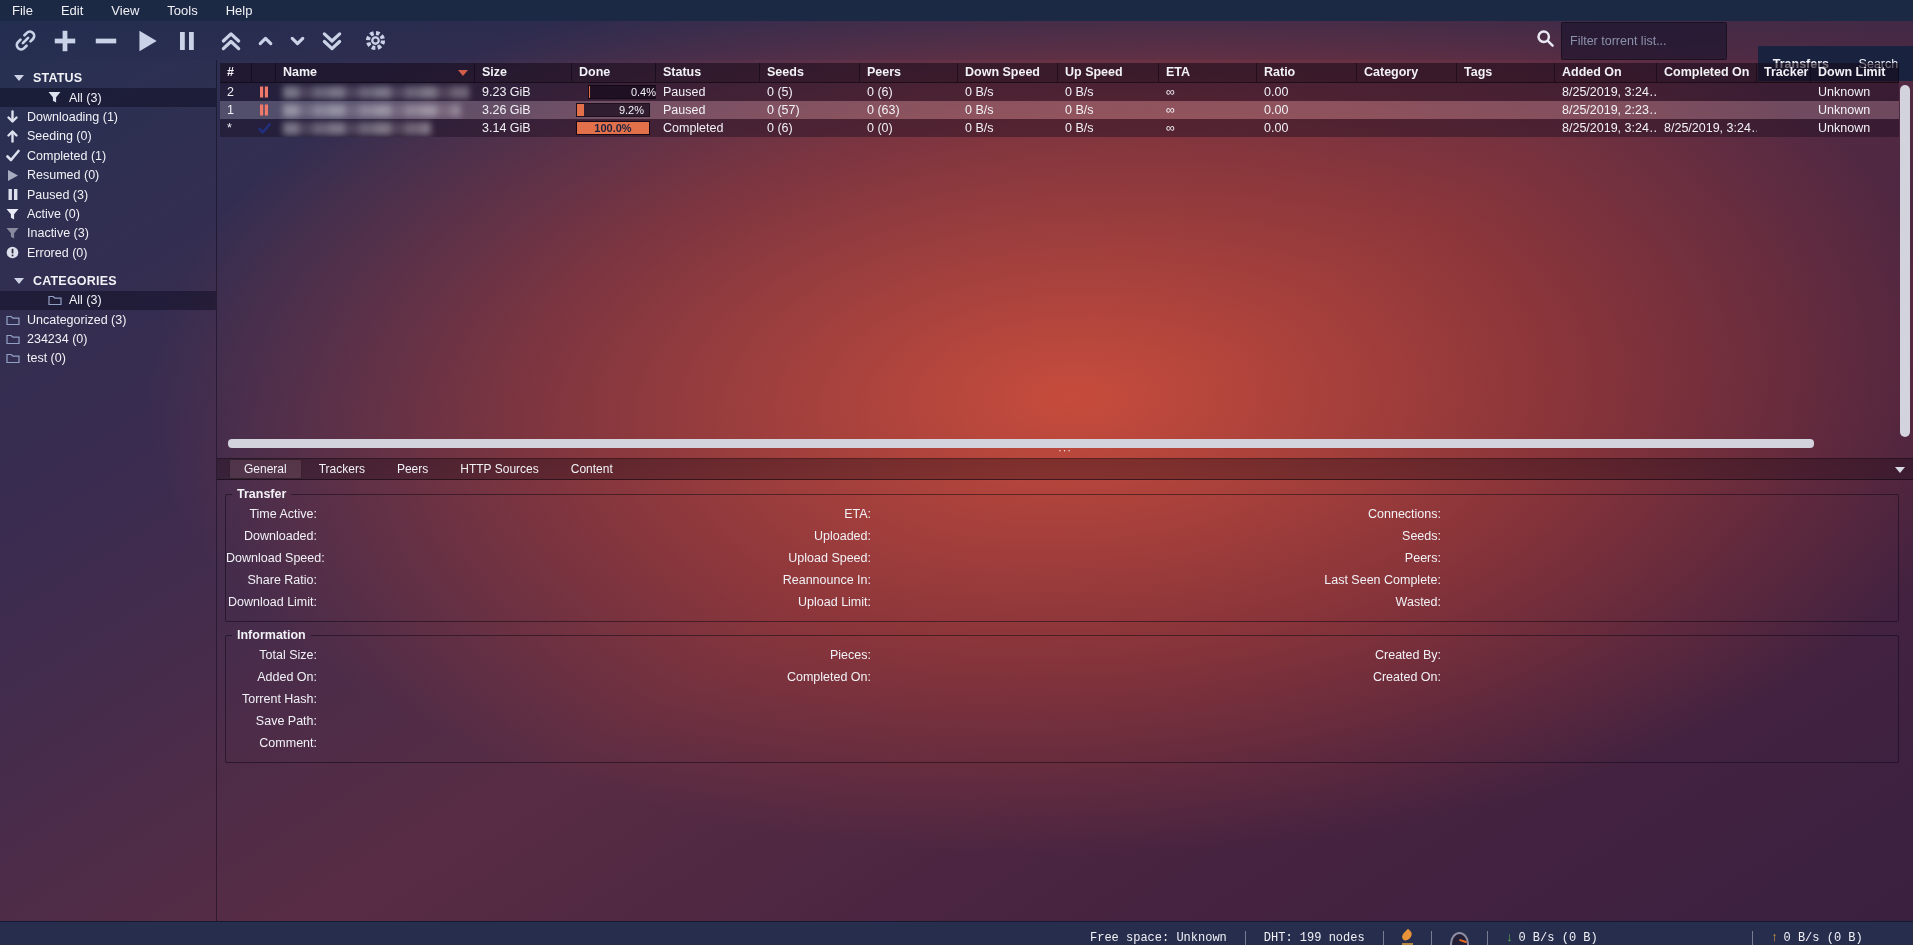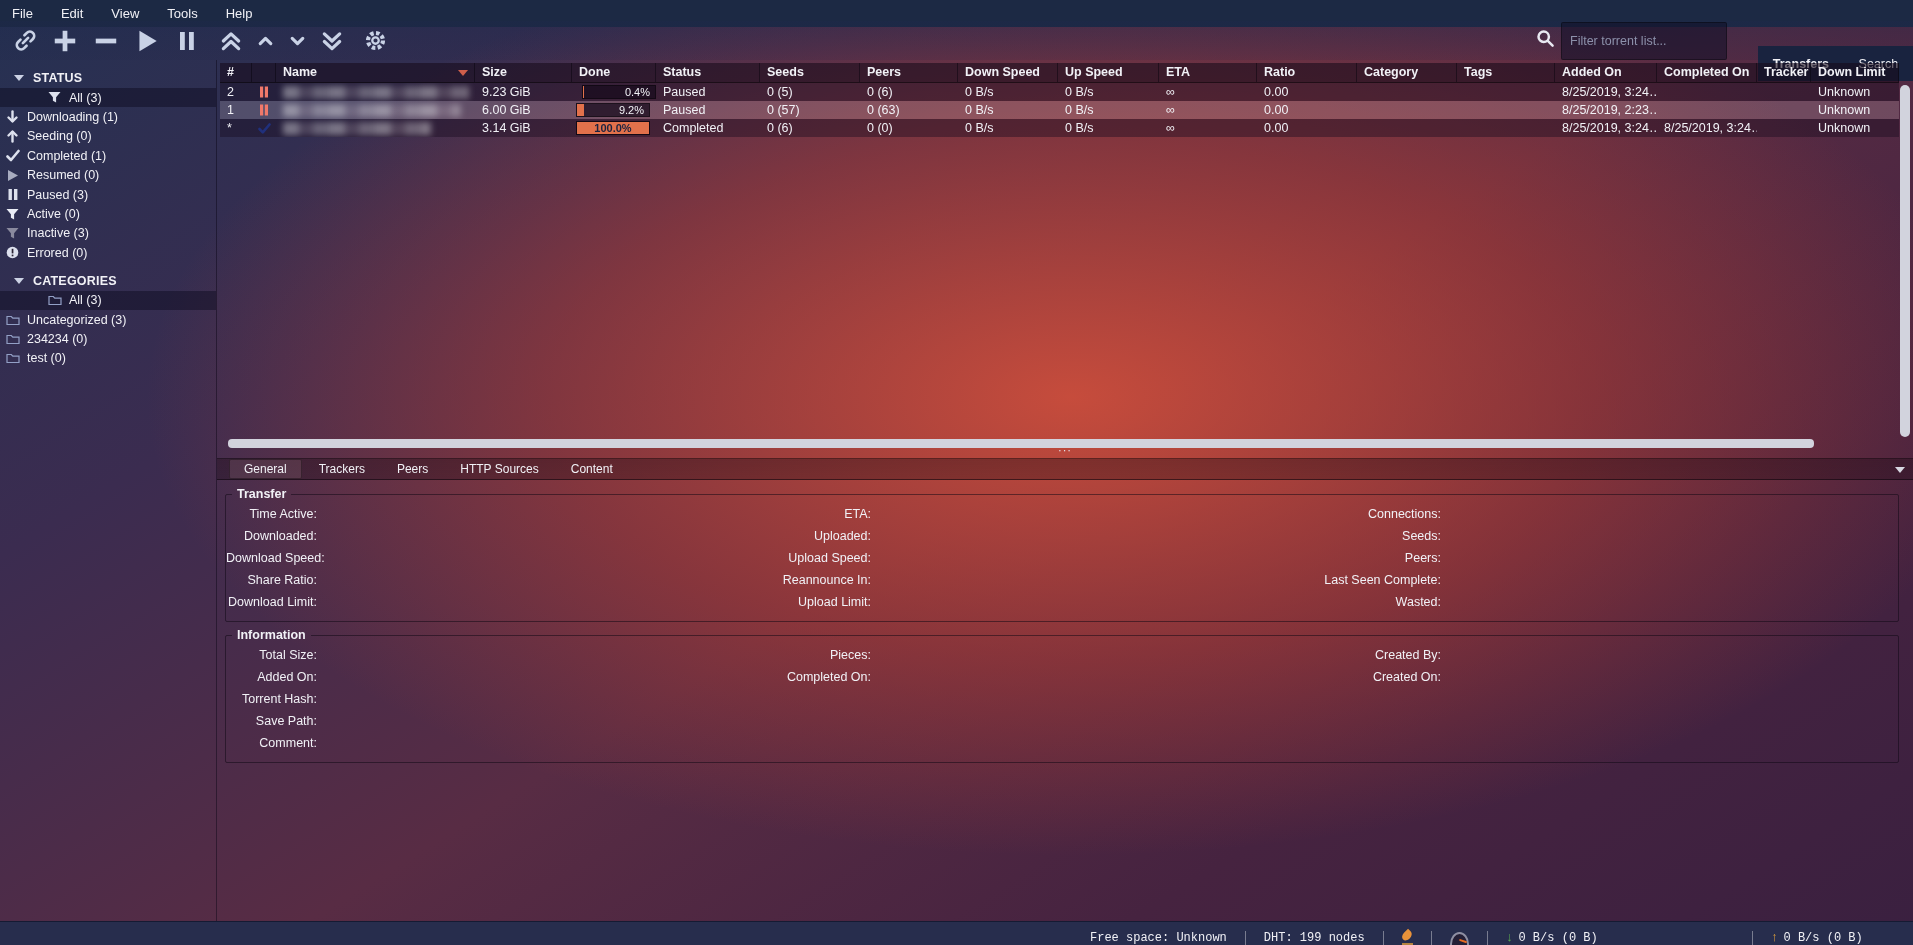--- a/index.html
+++ b/index.html
@@ -6,21 +6,21 @@
   html,body { width:1913px; height:945px; overflow:hidden; }
   body { font-family:"Liberation Sans", sans-serif; color:#f1f1f6; }
 
   .app { position:relative; width:1913px; height:945px; overflow:hidden;
     background:
       radial-gradient(ellipse 1250px 620px at 56% 42%, rgba(226,84,58,0.80) 0%, rgba(193,64,49,0.48) 42%, rgba(130,44,48,0.0) 74%),
       linear-gradient(148deg, #253152 0%, #3b2c50 26%, #582c44 52%, #462340 76%, #3a2040 100%);
   }
 
   
-  .menubar { position:absolute; left:0; top:0; right:0; height:27px; background:#1c2944;
+  .menubar { position:absolute; left:0; top:0; right:0; height:21px; background:#1c2944;
     display:flex; align-items:center; font-size:13px; }
   .menu-item { padding:0 14px; cursor:default; }
   .menu-item:first-child { padding-left:12px; }
 
   
   .toolbar { position:absolute; left:0; top:21px; right:0; height:39px;
     background:linear-gradient(180deg, rgba(30,40,75,0.35), rgba(30,35,70,0.12));
     display:flex; align-items:center; }
   .tbtn { display:flex; align-items:center; justify-content:center; margin-left:13px; cursor:pointer; }
   .tbtn svg { display:block; }
@@ -370,21 +370,21 @@
           <svg width="10" height="12" viewBox="0 0 10 12" fill="#f0796a">
               <rect x="1" y="0.5" width="3.2" height="11"></rect>
               <rect x="5.8" y="0.5" width="3.2" height="11"></rect>
             </svg>
         </div>
         <div class="td">
             <div class="blurname" style="width:186px"></div>
           </div>
         <div class="td">9.23 GiB</div>
         <div class="td center">
-          <div class="pbar" style="margin-left:10px">
+          <div class="pbar" style="margin-left:16px">
             <div class="pfill" style="width: 0.4%;"></div>
             <div class="plab">0.4%</div>
           </div>
         </div>
         <div class="td">Paused</div>
         <div class="td">0 (5)</div>
         <div class="td">0 (6)</div>
         <div class="td">0 B/s</div>
         <div class="td">0 B/s</div>
         <div class="td">∞</div>
@@ -401,21 +401,21 @@
         <div class="td">1</div>
         <div class="rowicon">
           <svg width="10" height="12" viewBox="0 0 10 12" fill="#f0796a">
               <rect x="1" y="0.5" width="3.2" height="11"></rect>
               <rect x="5.8" y="0.5" width="3.2" height="11"></rect>
             </svg>
         </div>
         <div class="td">
             <div class="blurname" style="width:178px"></div>
           </div>
-        <div class="td">6.00 GiB</div>
+        <div class="td">3.26 GiB</div>
         <div class="td center">
           <div class="pbar" style="margin-left:4px">
             <div class="pfill" style="width: 9.2%;"></div>
             <div class="plab">9.2%</div>
           </div>
         </div>
         <div class="td">Paused</div>
         <div class="td">0 (57)</div>
         <div class="td">0 (63)</div>
         <div class="td">0 B/s</div>

